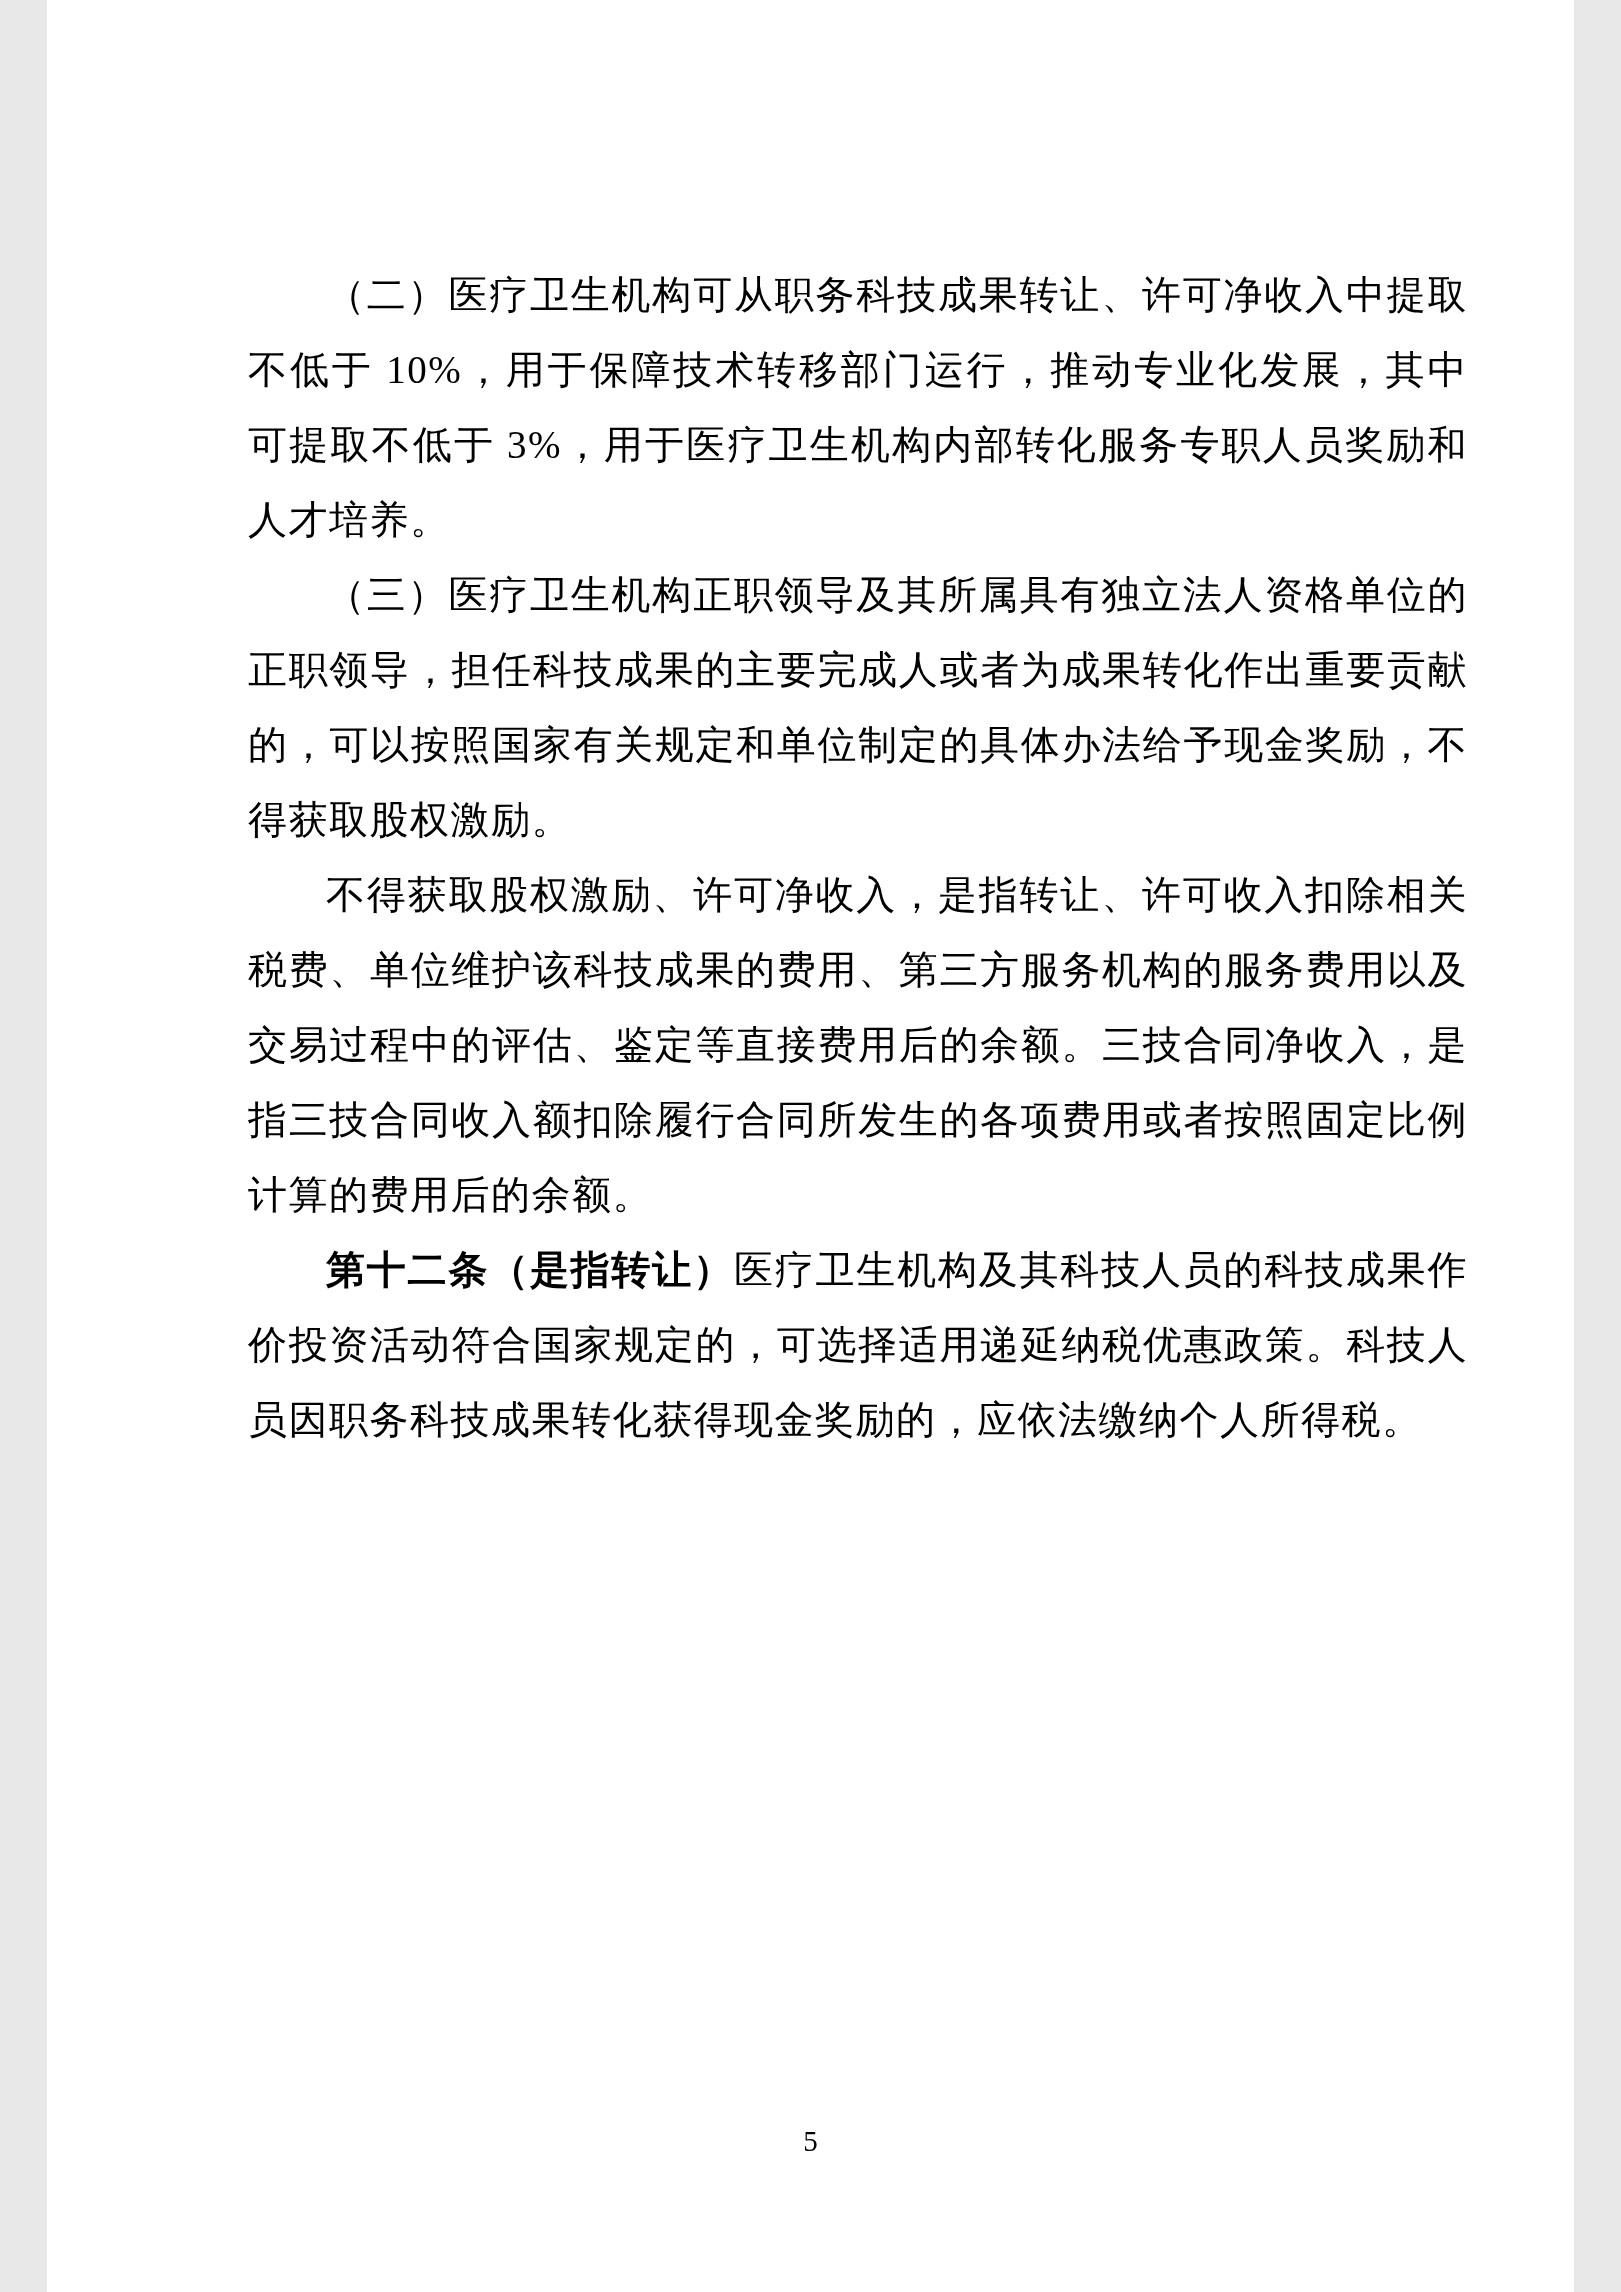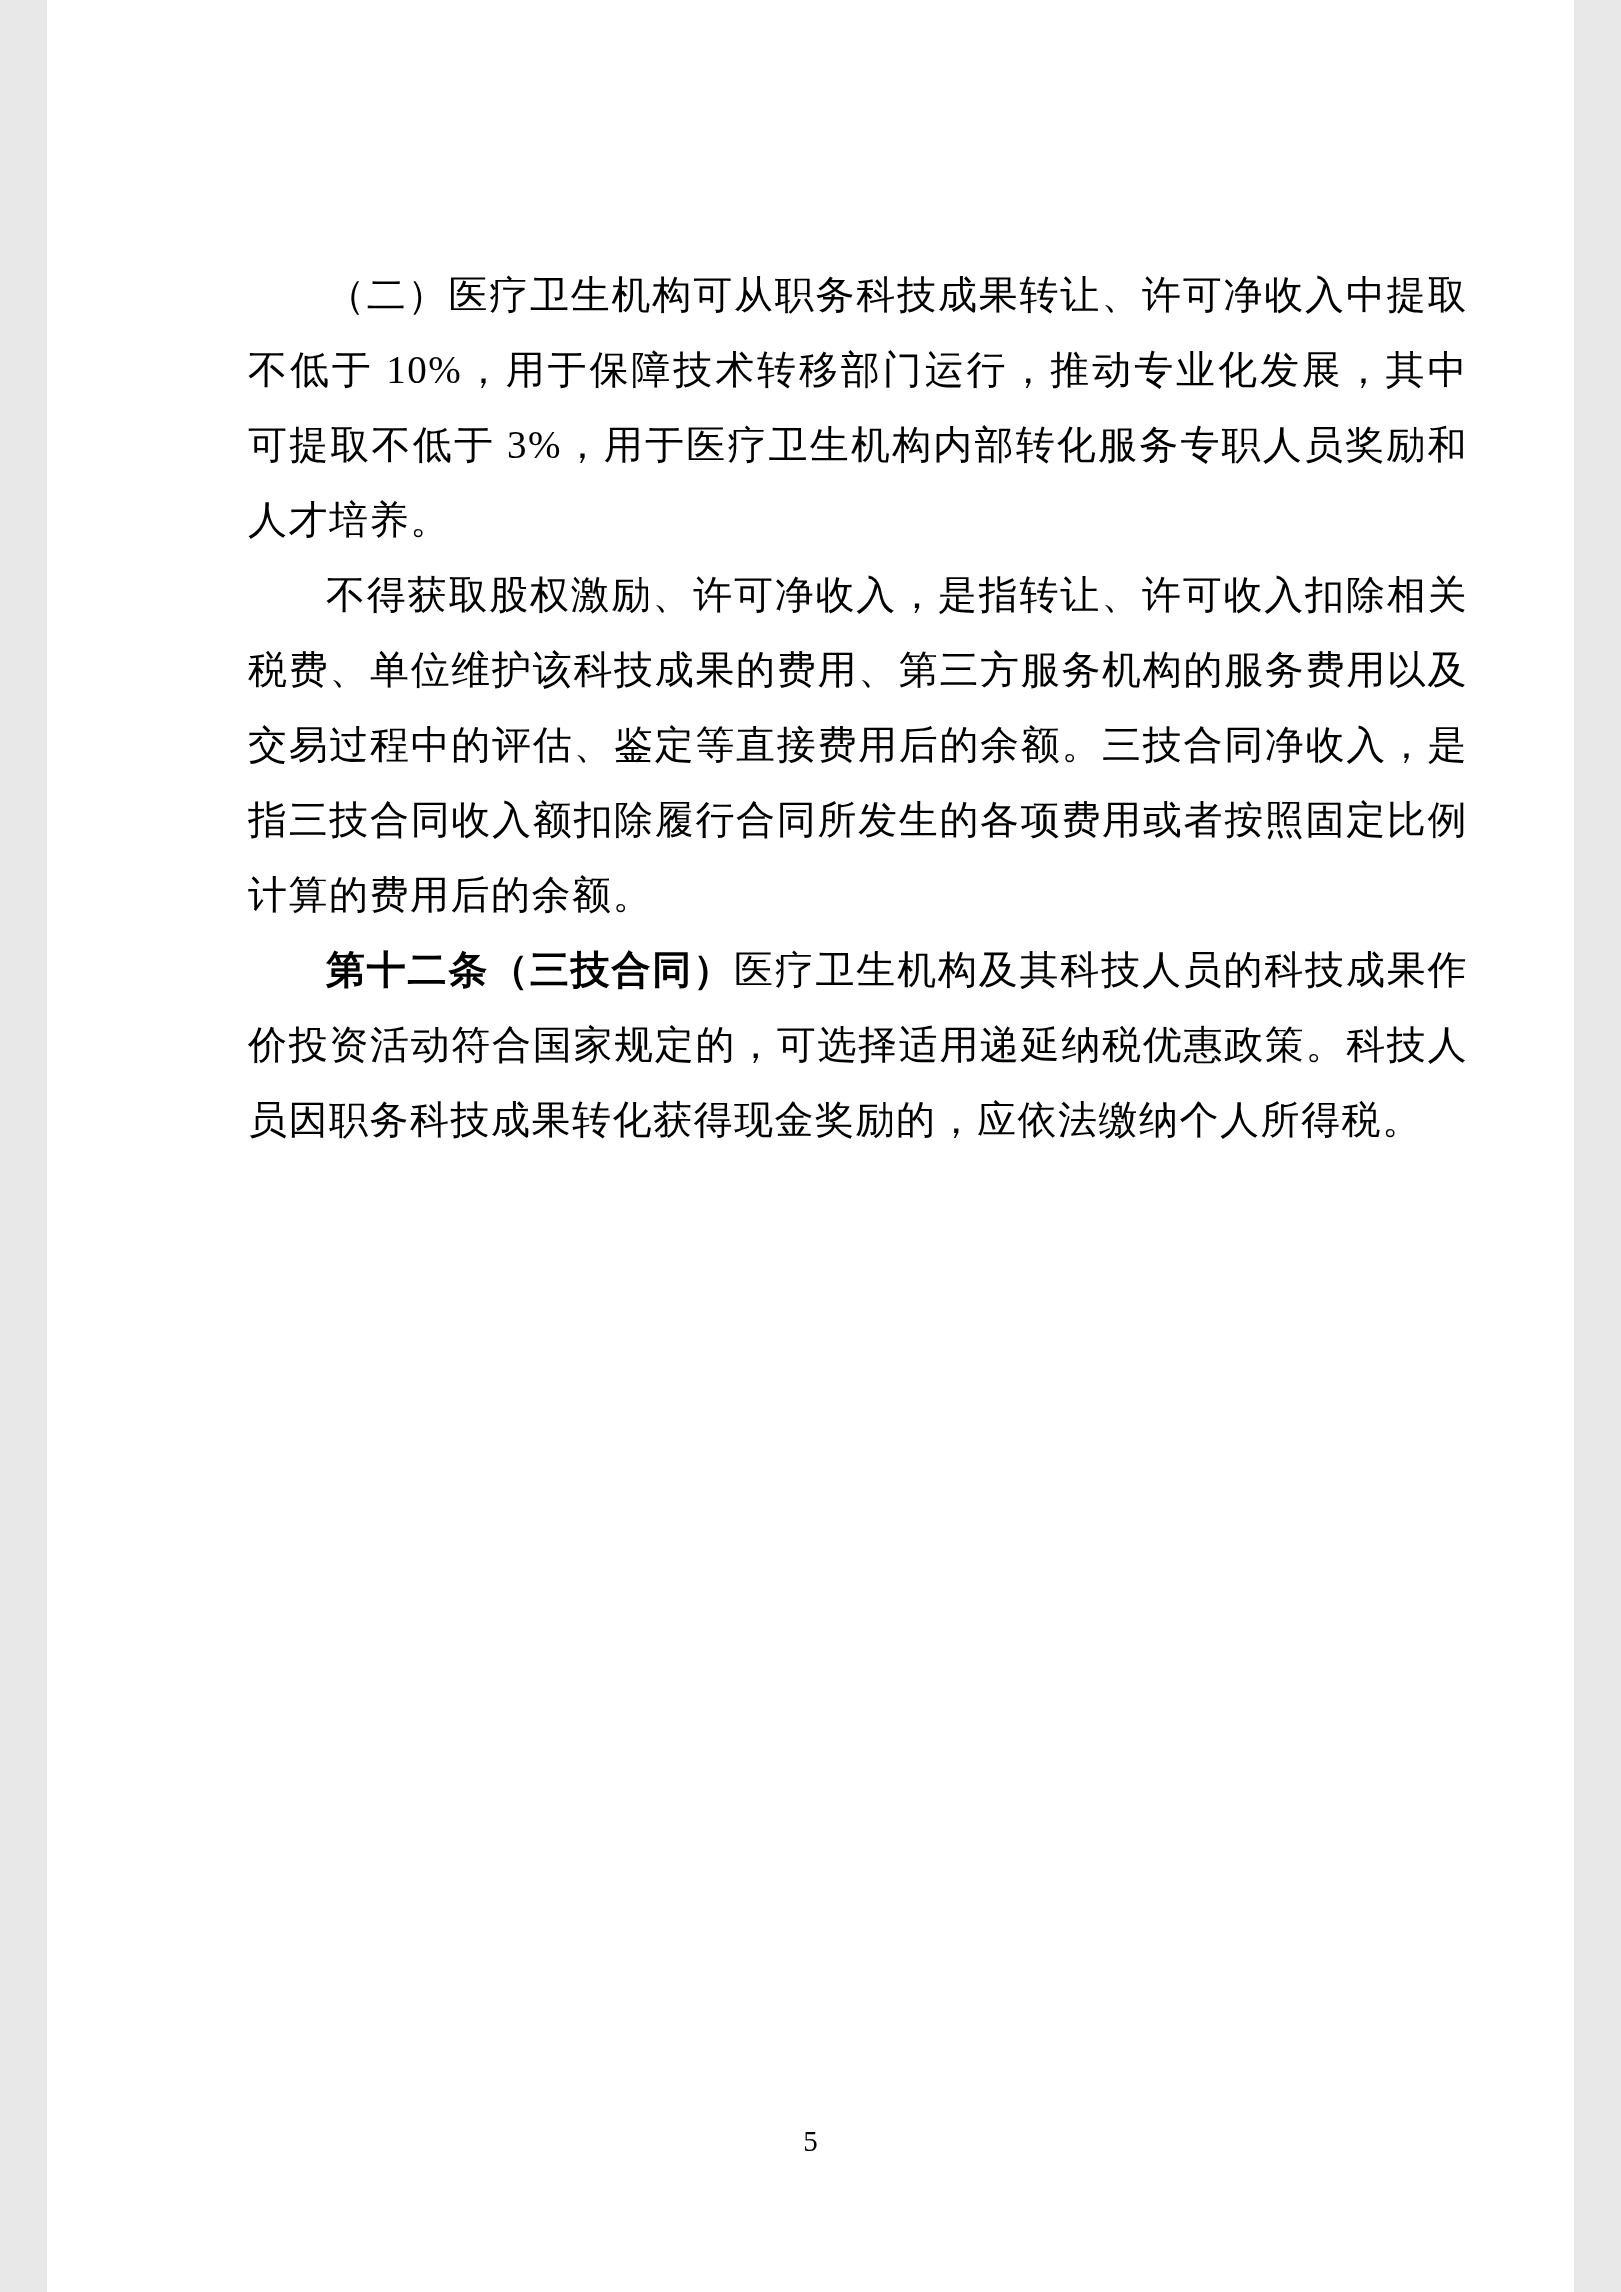--- a/index.html
+++ b/index.html
@@ -52,20 +52,21 @@
     letter-spacing: 0;
     color: #000000;
   }
 </style>
 </head>
 <body>
 
 <div class="page">
   <div class="doc-body">
       <p><span class="run-regular">（二）医疗卫生机构可从职务科技成果转让、许可净收入中提取不低于 10%，用于保障技术转移部门运行，推动专业化发展，其中可提取不低于 3%，用于医疗卫生机构内部转化服务专职人员奖励和人才培养。</span></p>
+      <p><span class="run-regular">（三）医疗卫生机构正职领导及其所属具有独立法人资格单位的正职领导，担任科技成果的主要完成人或者为成果转化作出重要贡献的，可以按照国家有关规定和单位制定的具体办法给予现金奖励，不得获取股权激励。</span></p>
       <p><span class="run-regular">不得获取股权激励、许可净收入，是指转让、许可收入扣除相关税费、单位维护该科技成果的费用、第三方服务机构的服务费用以及交易过程中的评估、鉴定等直接费用后的余额。三技合同净收入，是指三技合同收入额扣除履行合同所发生的各项费用或者按照固定比例计算的费用后的余额。</span></p>
-      <p><span class="run-bold">第十二条（三技合同）</span><span class="run-regular">医疗卫生机构及其科技人员的科技成果作价投资活动符合国家规定的，可选择适用递延纳税优惠政策。科技人员因职务科技成果转化获得现金奖励的，应依法缴纳个人所得税。</span></p>
+      <p><span class="run-bold">第十二条（是指转让）</span><span class="run-regular">医疗卫生机构及其科技人员的科技成果作价投资活动符合国家规定的，可选择适用递延纳税优惠政策。科技人员因职务科技成果转化获得现金奖励的，应依法缴纳个人所得税。</span></p>
     </div>
   <div class="page-footer">
     <span class="page-number">5</span>
   </div>
 </div>
 
 
 </body></html>

